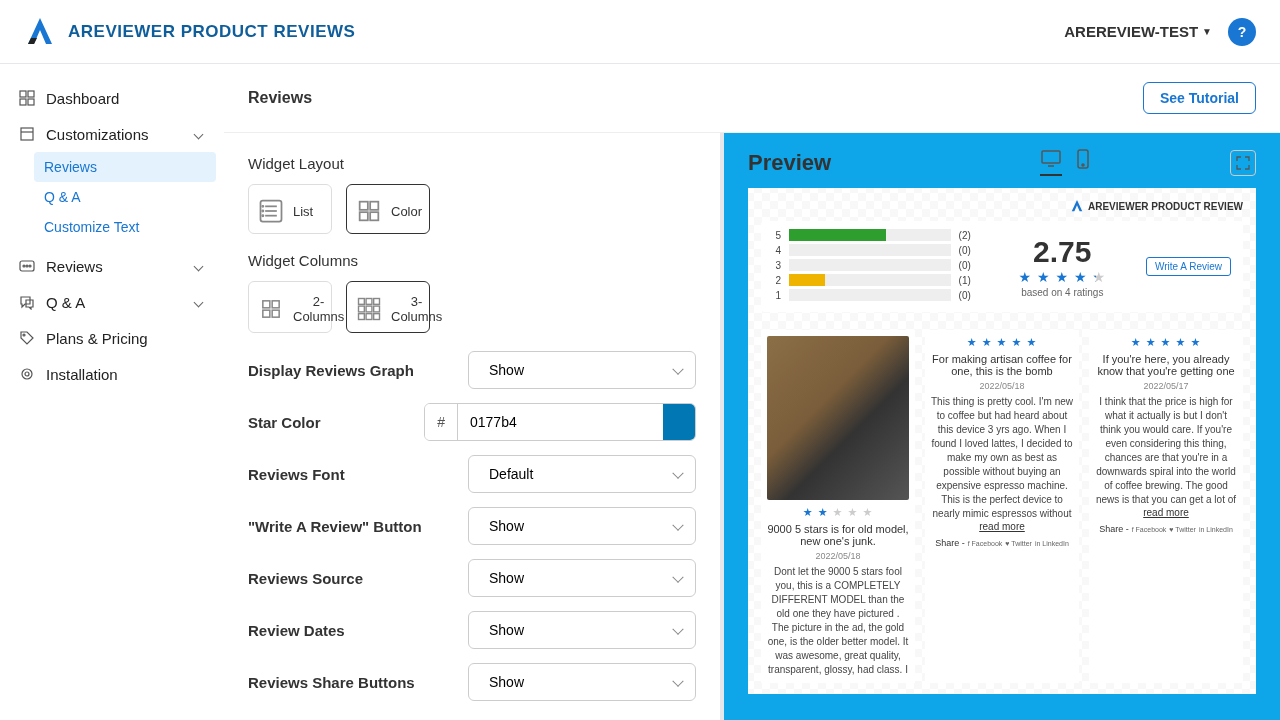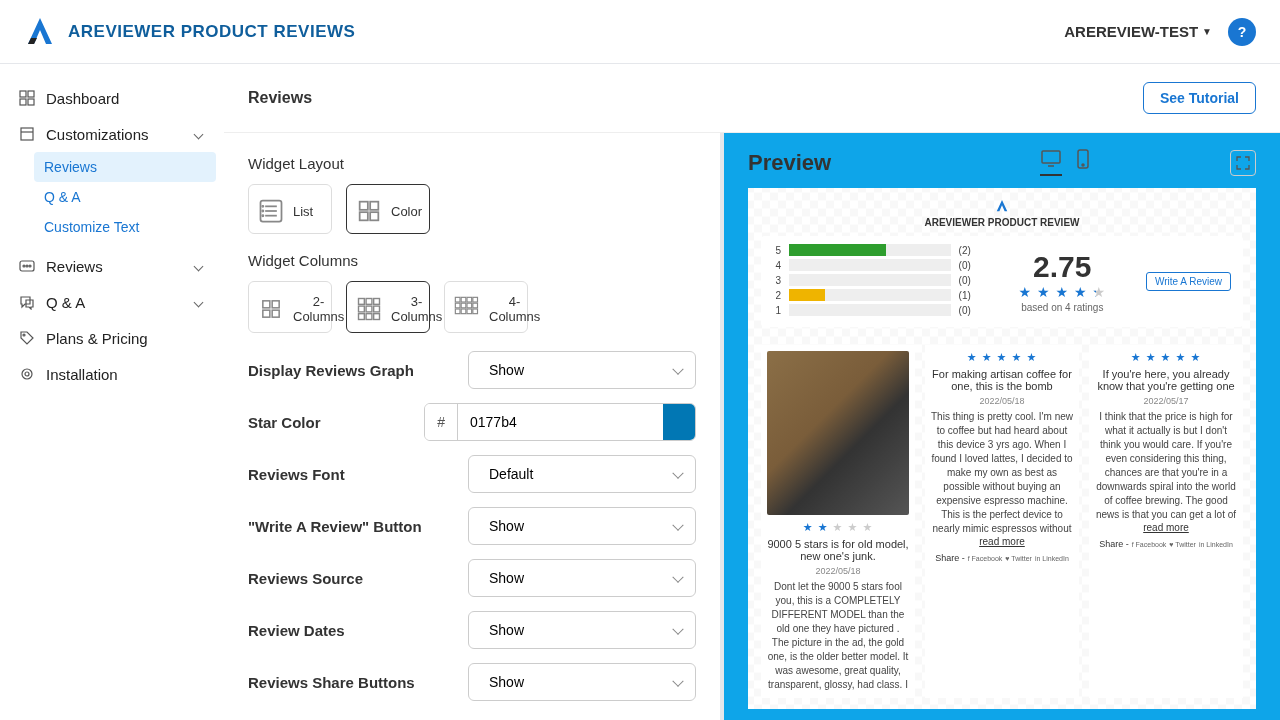--- a/index.html
+++ b/index.html
@@ -43,21 +43,21 @@
 .color-input { flex: 1; border: none; padding: 10px 12px; font-size: 14px; outline: none; }
 .color-swatch { width: 32px; background: #0177b4; }
 .preview-panel { flex: 1; padding: 16px 24px; overflow-y: auto; background: #0ea5e9; }
 .preview-header { display: flex; align-items: center; margin-bottom: 12px; }
 .preview-title { font-size: 22px; font-weight: 700; flex: 1; }
 .device-toggles { display: flex; gap: 14px; align-items: center; margin-right: auto; }
 .device-btn { cursor: pointer; color: #555; padding-bottom: 4px; }
 .device-btn.active { border-bottom: 2px solid #333; }
 .expand-btn { cursor: pointer; color: #555; border: 1px solid #ccc; border-radius: 4px; width: 26px; height: 26px; display: flex; align-items: center; justify-content: center; }
 .preview-frame { border: 1px solid transparent; background: repeating-conic-gradient(#f8f8f8 0% 25%, #fff 0% 50%) 50% / 16px 16px; padding: 10px 12px; }
-.preview-brand-row { text-align: right; margin-bottom: 8px; font-size: 10px; font-weight: 700; color: #333; display: flex; align-items: center; justify-content: flex-end; gap: 4px; flex-direction: column; }
+.preview-brand-row { text-align: right; margin-bottom: 8px; font-size: 10px; font-weight: 700; color: #333; display: flex; align-items: center; justify-content: flex-end; gap: 4px; }
 .summary-row { display: flex; gap: 40px; align-items: center; background: #fff; padding: 8px 12px; border-radius: 4px; }
 .bars-col { flex: 1; }
 .bar-row { display: flex; align-items: center; gap: 8px; font-size: 10px; color: #444; margin-bottom: 3px; }
 .bar-num { width: 8px; text-align: right; }
 .bar-track { flex: 1; height: 12px; background: #eee; position: relative; }
 .bar-fill { position: absolute; left: 0; top: 0; bottom: 0; }
 .bar-count { width: 20px; }
 .avg-col { text-align: center; }
 .avg-score { font-size: 30px; font-weight: 700; }
 .avg-stars { color: #1976d2; font-size: 14px; letter-spacing: 1px; }
@@ -222,39 +222,20 @@
                   <rect x="3" y="9.5" width="5" height="5"></rect>
                   <rect x="9.5" y="9.5" width="5" height="5"></rect>
                   <rect x="16" y="9.5" width="5" height="5"></rect>
                   <rect x="3" y="16" width="5" height="5"></rect>
                   <rect x="9.5" y="16" width="5" height="5"></rect>
                   <rect x="16" y="16" width="5" height="5"></rect>
                 </svg>
               </div>
             <div class="option-label">3-Columns</div>
           </div>
-          <div class="option-card">
-            <div class="option-icon">
-                <svg width="28" height="28" viewBox="0 0 24 24" fill="none" stroke="currentColor" stroke-width="1">
-                  <rect x="2" y="2" width="4" height="4"></rect>
-                  <rect x="7" y="2" width="4" height="4"></rect>
-                  <rect x="12" y="2" width="4" height="4"></rect>
-                  <rect x="17" y="2" width="4" height="4"></rect>
-                  <rect x="2" y="7" width="4" height="4"></rect>
-                  <rect x="7" y="7" width="4" height="4"></rect>
-                  <rect x="12" y="7" width="4" height="4"></rect>
-                  <rect x="17" y="7" width="4" height="4"></rect>
-                  <rect x="2" y="12" width="4" height="4"></rect>
-                  <rect x="7" y="12" width="4" height="4"></rect>
-                  <rect x="12" y="12" width="4" height="4"></rect>
-                  <rect x="17" y="12" width="4" height="4"></rect>
-                </svg>
-              </div>
-            <div class="option-label">4-Columns</div>
-          </div>
         </div>
 
         <div class="setting-row">
           <div class="setting-label">Display Reviews Graph</div>
           <div class="setting-control select-wrap"><select class="select"><option>Show</option></select></div>
         </div>
         <div class="setting-row">
           <div class="setting-label">Star Color</div>
           <div class="setting-control">
             <div class="color-input-wrap">

